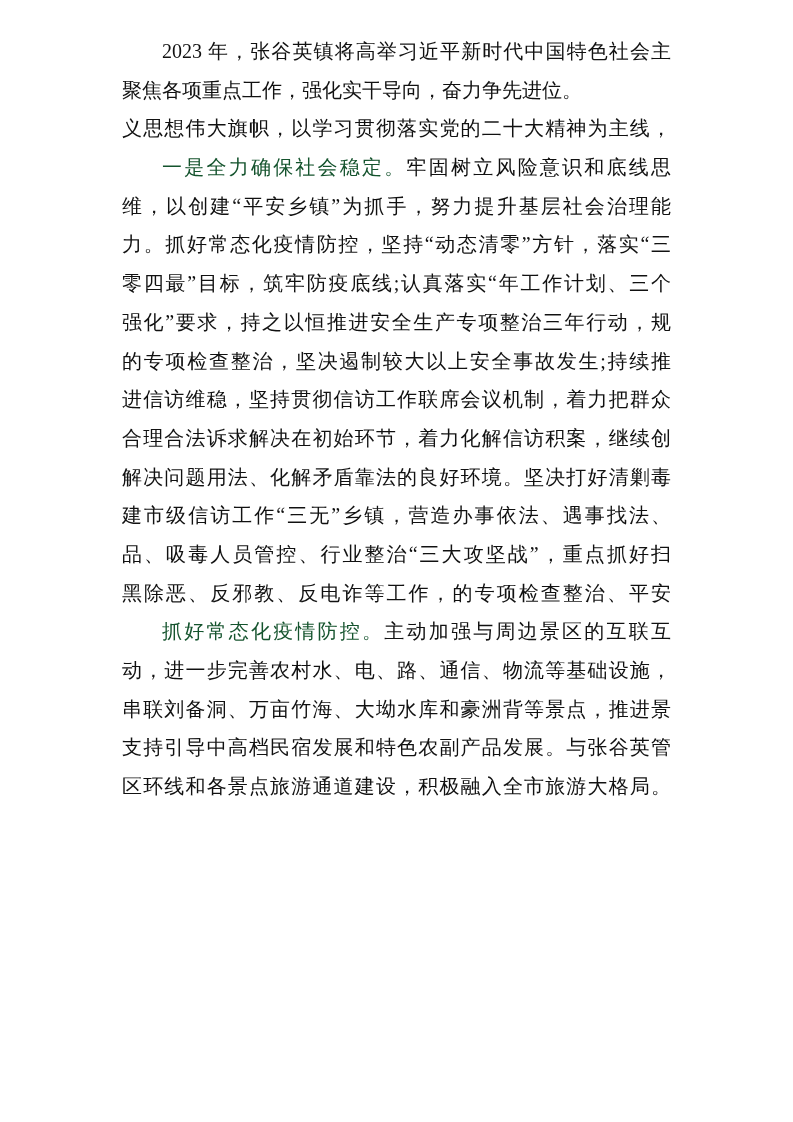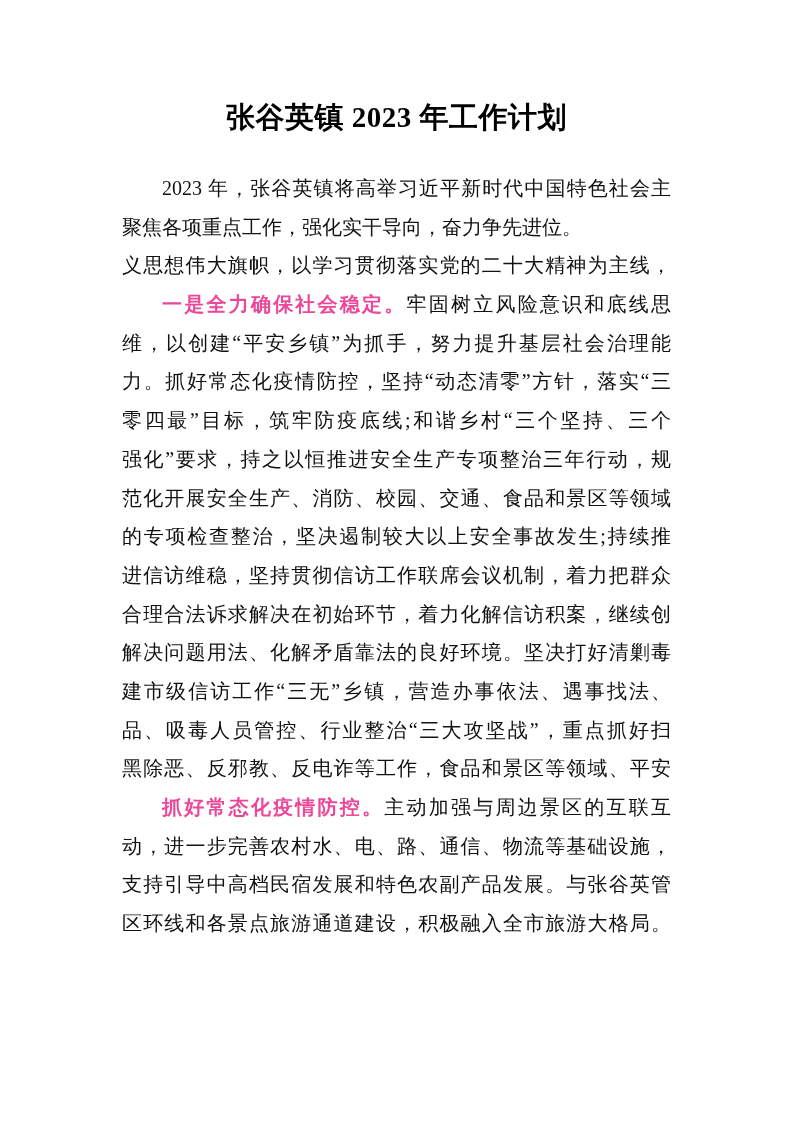--- a/index.html
+++ b/index.html
@@ -42,50 +42,49 @@
     overflow: hidden;
     text-align: justify;
   }
   .line.fill {
     text-align-last: justify;
   }
   .line.indent {
     text-indent: 40px;
   }
   .line b {
-    font-weight: 700;
-    color: #ec4899;
+    font-weight: 400;
+    color: #14532d;
   }
 </style>
 </head>
 <body>
 
 <div class="page">
-  <h1 class="doc-title">张谷英镇 2023 年工作计划</h1>
   <div class="doc-body">
       <div class="para">
         <div class="line indent fill"><span>2023 年，张谷英镇将高举习近平新时代中国特色社会主</span></div>
         <div class="line"><span>聚焦各项重点工作，强化实干导向，奋力争先进位。</span></div>
         <div class="line fill"><span>义思想伟大旗帜，以学习贯彻落实党的二十大精神为主线，</span></div>
       </div>
       <div class="para">
         <div class="line indent fill"><b>一是全力确保社会稳定。</b><span>牢固树立风险意识和底线思</span></div>
         <div class="line fill"><span>维，以创建“平安乡镇”为抓手，努力提升基层社会治理能</span></div>
         <div class="line fill"><span>力。抓好常态化疫情防控，坚持“动态清零”方针，落实“三</span></div>
-        <div class="line fill"><span>零四最”目标，筑牢防疫底线;和谐乡村“三个坚持、三个</span></div>
+        <div class="line fill"><span>零四最”目标，筑牢防疫底线;认真落实“年工作计划、三个</span></div>
         <div class="line fill"><span>强化”要求，持之以恒推进安全生产专项整治三年行动，规</span></div>
-        <div class="line fill"><span>范化开展安全生产、消防、校园、交通、食品和景区等领域</span></div>
         <div class="line fill"><span>的专项检查整治，坚决遏制较大以上安全事故发生;持续推</span></div>
         <div class="line fill"><span>进信访维稳，坚持贯彻信访工作联席会议机制，着力把群众</span></div>
         <div class="line fill"><span>合理合法诉求解决在初始环节，着力化解信访积案，继续创</span></div>
         <div class="line fill"><span>解决问题用法、化解矛盾靠法的良好环境。坚决打好清剿毒</span></div>
         <div class="line fill"><span>建市级信访工作“三无”乡镇，营造办事依法、遇事找法、</span></div>
         <div class="line fill"><span>品、吸毒人员管控、行业整治“三大攻坚战”，重点抓好扫</span></div>
-        <div class="line fill"><span>黑除恶、反邪教、反电诈等工作，食品和景区等领域、平安</span></div>
+        <div class="line fill"><span>黑除恶、反邪教、反电诈等工作，的专项检查整治、平安</span></div>
       </div>
       <div class="para">
         <div class="line indent fill"><b>抓好常态化疫情防控。</b><span>主动加强与周边景区的互联互</span></div>
         <div class="line fill"><span>动，进一步完善农村水、电、路、通信、物流等基础设施，</span></div>
+        <div class="line fill"><span>串联刘备洞、万亩竹海、大坳水库和豪洲背等景点，推进景</span></div>
         <div class="line fill"><span>支持引导中高档民宿发展和特色农副产品发展。与张谷英管</span></div>
         <div class="line fill"><span>区环线和各景点旅游通道建设，积极融入全市旅游大格局。</span></div>
       </div>
     </div>
 </div>
 
 </body></html>

